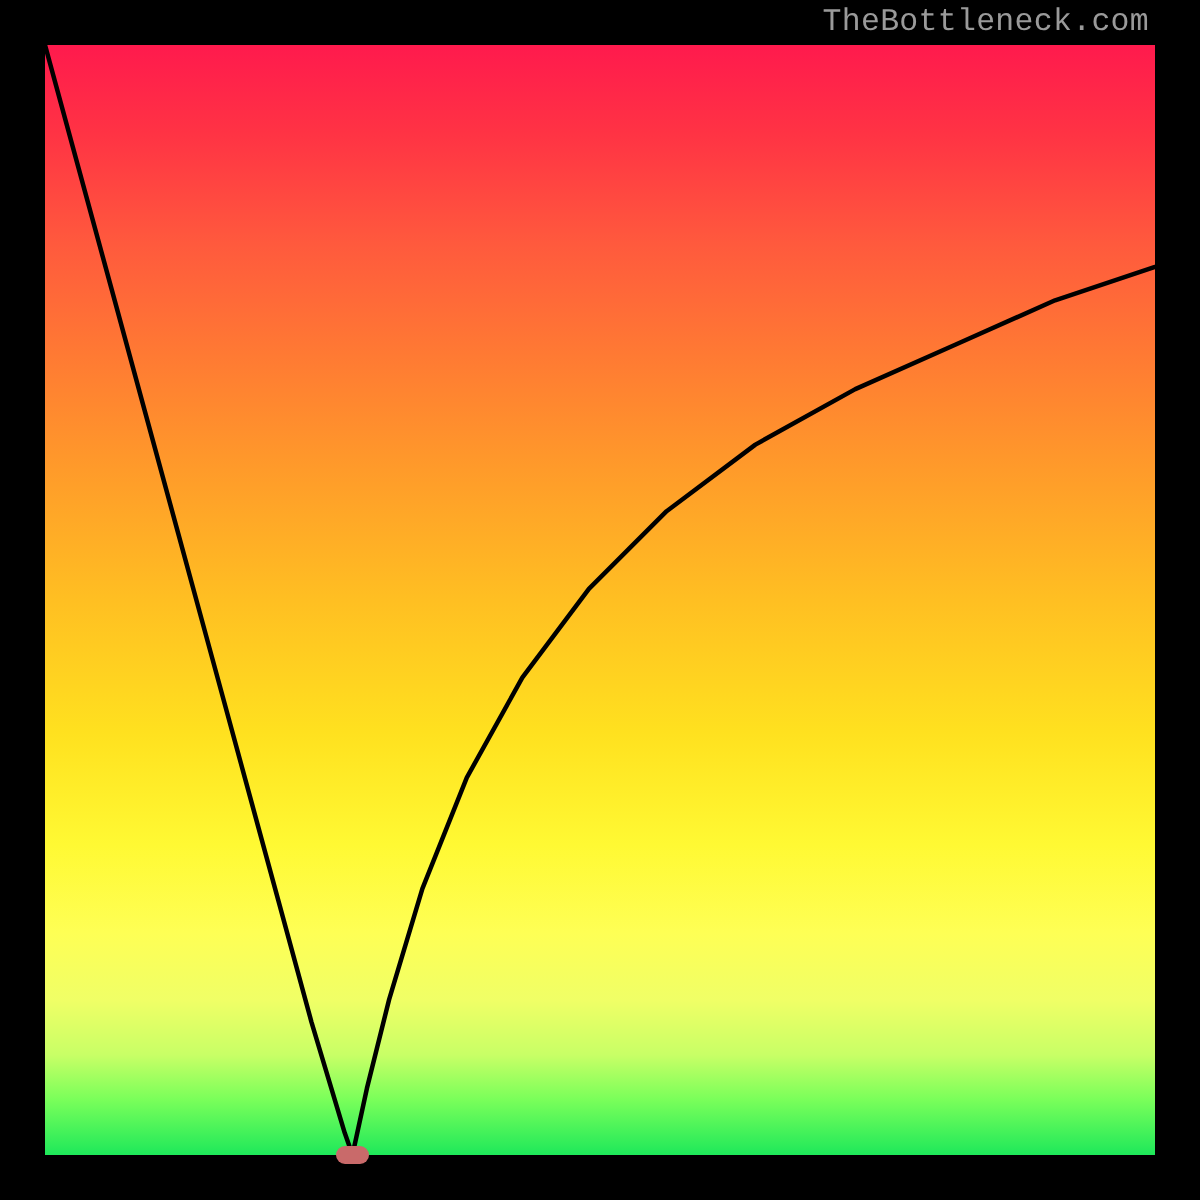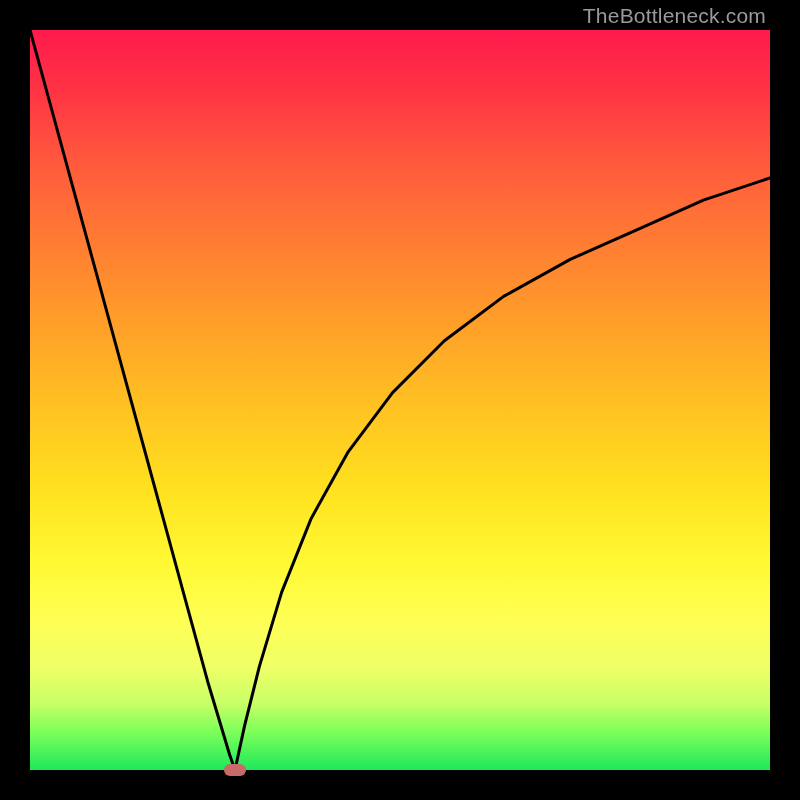--- a/index.html
+++ b/index.html
@@ -9,20 +9,21 @@
     height: 800px;
     background: #000000;
     font-family: Arial, Helvetica, sans-serif;
     overflow: hidden;
   }
   .frame {
     position: relative;
     width: 800px;
     height: 800px;
     background: #000000;
+    font-family: Liberation Mono, monospace;
   }
   .plot-area {
     position: absolute;
     left: 30px;
     top: 30px;
     width: 740px;
     height: 740px;
     background: linear-gradient(
       to bottom,
       #ff1a4d 0%,

